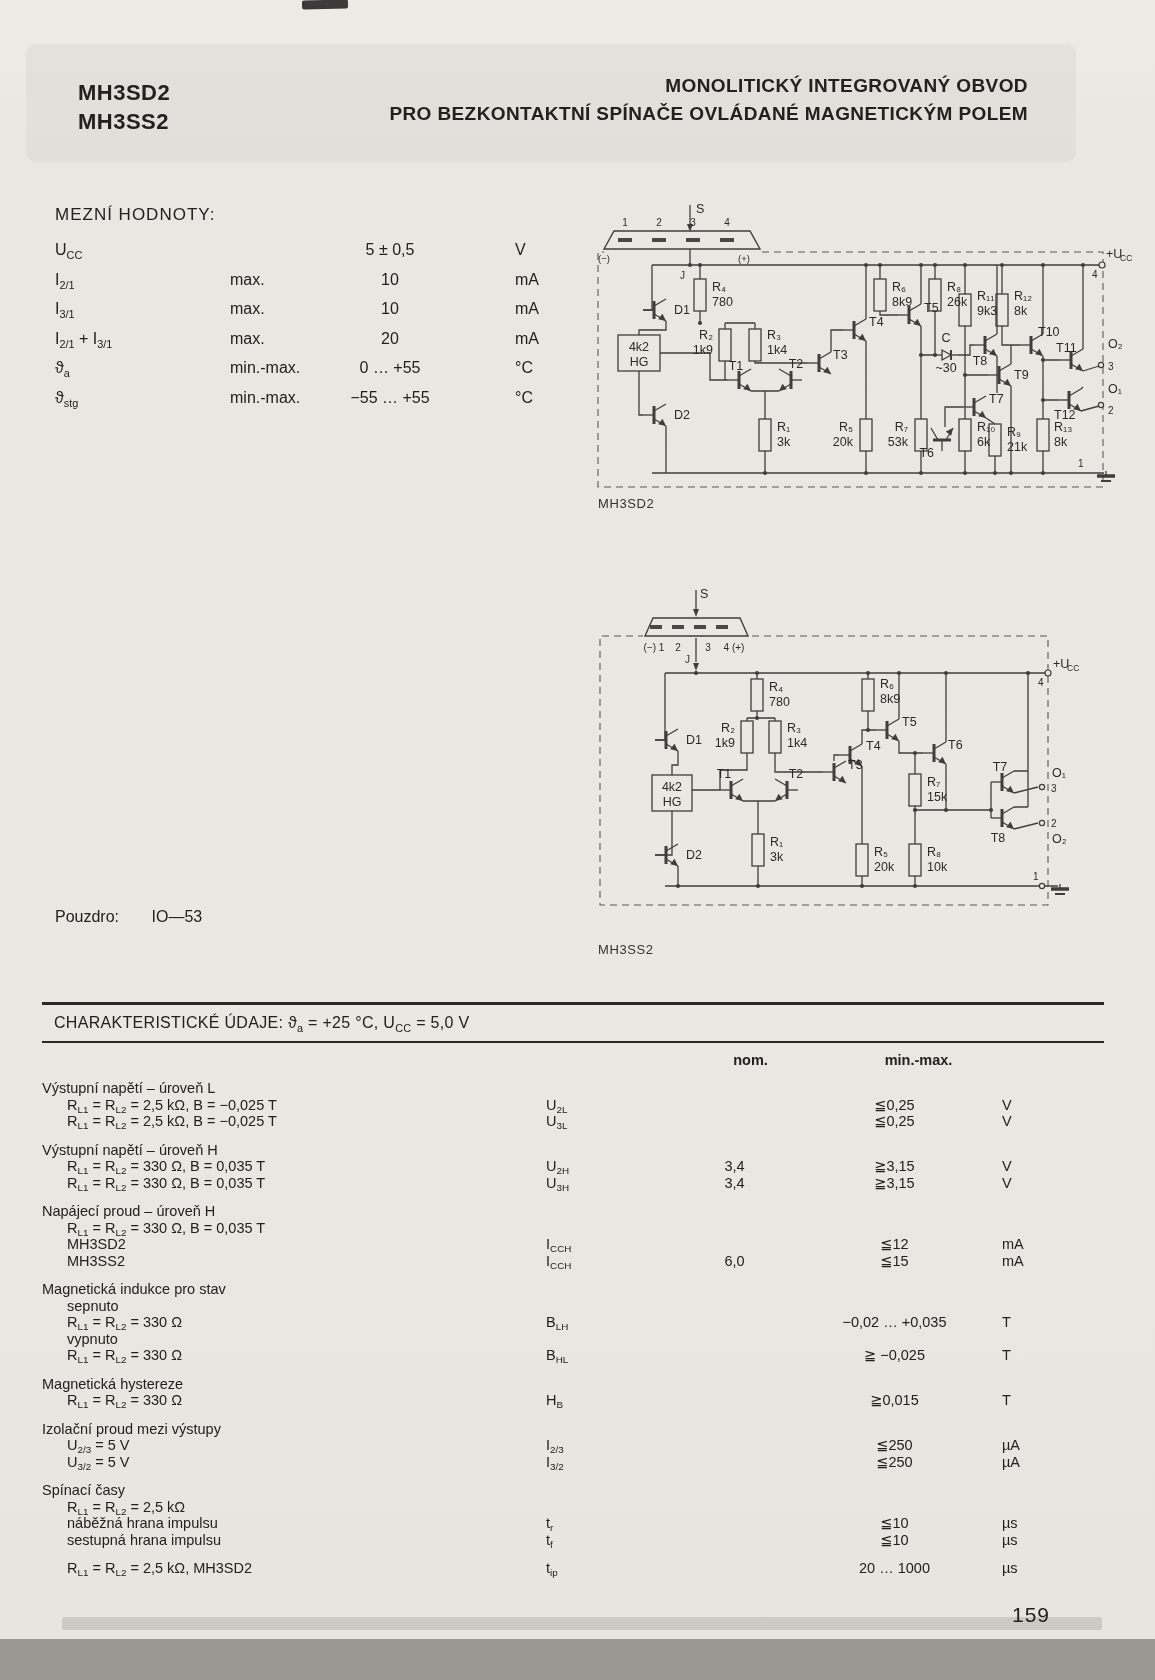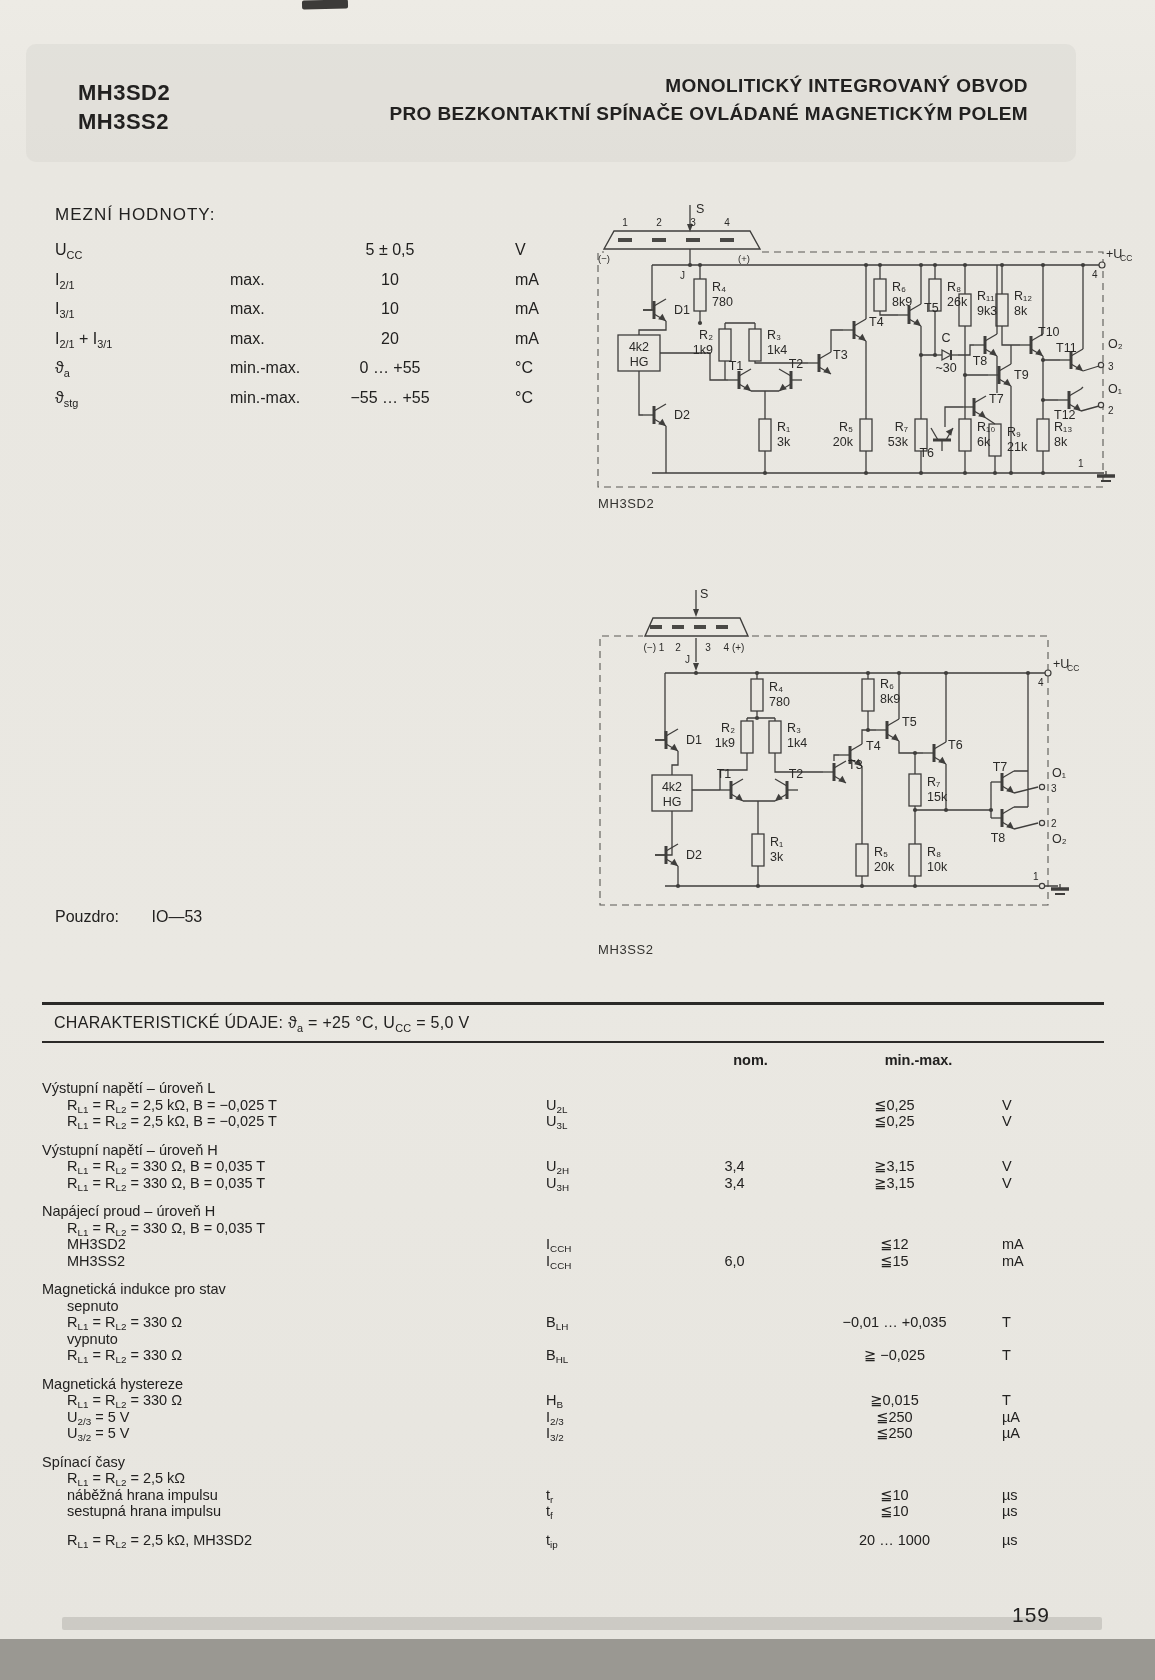--- a/index.html
+++ b/index.html
@@ -525,21 +525,21 @@
         <div class="c1">sepnuto</div>
         <div class="c2"></div>
         <div class="c3"></div>
         <div class="c4"></div>
         <div class="c5"></div>
       </div>
     <div class="crow val">
         <div class="c1">R<sub>L1</sub> = R<sub>L2</sub> = 330 Ω</div>
         <div class="c2">B<sub>LH</sub></div>
         <div class="c3"></div>
-        <div class="c4">−0,01 … +0,035</div>
+        <div class="c4">−0,02 … +0,035</div>
         <div class="c5">T</div>
       </div>
     <div class="crow cond">
         <div class="c1">vypnuto</div>
         <div class="c2"></div>
         <div class="c3"></div>
         <div class="c4"></div>
         <div class="c5"></div>
       </div>
     <div class="crow val">
@@ -555,20 +555,27 @@
         <div class="c3"></div>
         <div class="c4"></div>
         <div class="c5"></div>
       </div>
     <div class="crow val">
         <div class="c1">R<sub>L1</sub> = R<sub>L2</sub> = 330 Ω</div>
         <div class="c2">H<sub>B</sub></div>
         <div class="c3"></div>
         <div class="c4">≧0,015</div>
         <div class="c5">T</div>
+      </div>
+    <div class="crow group">
+        <div class="c1">Izolační proud mezi výstupy</div>
+        <div class="c2"></div>
+        <div class="c3"></div>
+        <div class="c4"></div>
+        <div class="c5"></div>
       </div>
     <div class="crow val">
         <div class="c1">U<sub>2/3</sub> = 5 V</div>
         <div class="c2">I<sub>2/3</sub></div>
         <div class="c3"></div>
         <div class="c4">≦250</div>
         <div class="c5">µA</div>
       </div>
     <div class="crow val">
         <div class="c1">U<sub>3/2</sub> = 5 V</div>

